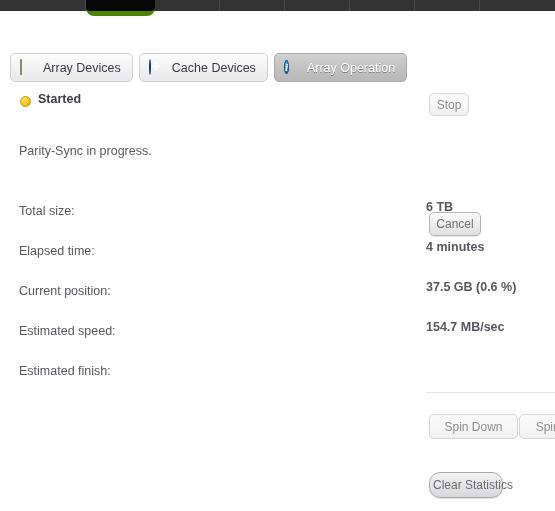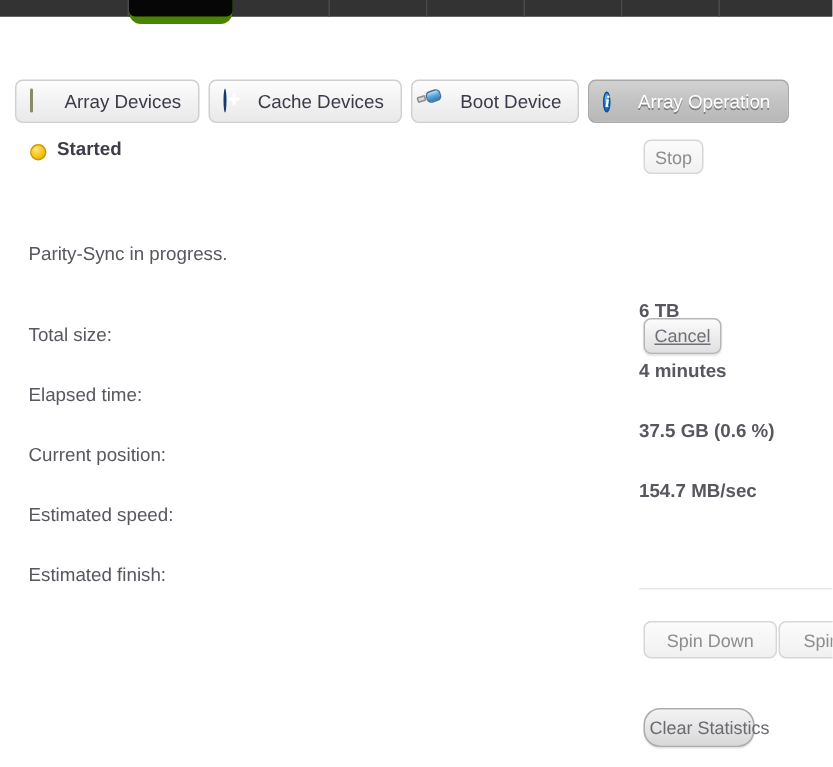--- a/index.html
+++ b/index.html
@@ -177,21 +177,21 @@
   }
 
   .row {
     position: absolute;
     left: 0;
     width: 555px;
     height: 20px;
   }
   .row .label {
     position: absolute;
-    left: 19px; top: 16px;
+    left: 19px; top: 4px;
     font-size: 12.5px;
     color: #57575f;
     white-space: nowrap;
     text-align: right;
   }
   .row .value {
     position: absolute;
     left: 426px; top: 0;
     font-size: 12.5px;
     color: #57575f;
@@ -216,21 +216,21 @@
   .status-text {
     position: absolute;
     left: 38px; top: 0;
     font-size: 12.5px;
     font-weight: bold;
     color: #3d3d4a;
   }
 
   .progress-text {
     position: absolute;
-    left: 19px; top: 102px;
+    left: 19px; top: 84px;
     font-size: 12.5px;
     color: #57575f;
   }
 
   
   .btn {
     position: absolute;
     box-sizing: border-box;
     border: 1px solid #d6d6d6;
     border-radius: 5px;
@@ -241,21 +241,20 @@
     text-align: center;
     white-space: nowrap;
     cursor: pointer;
     padding: 3px;
   }
   .btn.raised {
     border: 1px solid #b5b5b5;
     background: linear-gradient(to bottom, #fcfcfc 0%, #ededed 50%, #e0e0e0 100%);
     color: #6f6f78;
     box-shadow: 0 1px 1px rgba(0,0,0,0.10);
-    text-decoration: underline;
   }
   .btn.strong {
     border: 1px solid #ababab;
     background: linear-gradient(to bottom, #f3f3f3 0%, #e6e6e6 50%, #d7d7d7 100%);
     color: #6a6a72;
     box-shadow: 0 1px 1px rgba(0,0,0,0.12);
   }
 
   #btn-stop   { left: 429px; top: 33px;  width: 40px; height: 23px; }
   #btn-cancel { left: 429px; top: 152px; width: 52px; height: 24px; }
@@ -292,26 +291,20 @@
   <div class="tab">
     <span class="tab-icon"><span class="ic-db"></span></span>
     <span class="tab-label">Array Devices</span>
   </div>
 
   <div class="tab">
     <span class="tab-icon"><span class="ic-cache"></span></span>
     <span class="tab-label">Cache Devices</span>
   </div>
 
-  <div class="tab">
-    <span class="tab-icon">
-      <span class="ic-usb"><span class="body"></span><span class="plug"></span></span>
-    </span>
-    <span class="tab-label">Boot Device</span>
-  </div>
 
   <div class="tab active">
     <span class="tab-icon"><span class="ic-info">i</span></span>
     <span class="tab-label">Array Operation</span>
   </div>
 
 </div>
 
 <div class="content">
 

